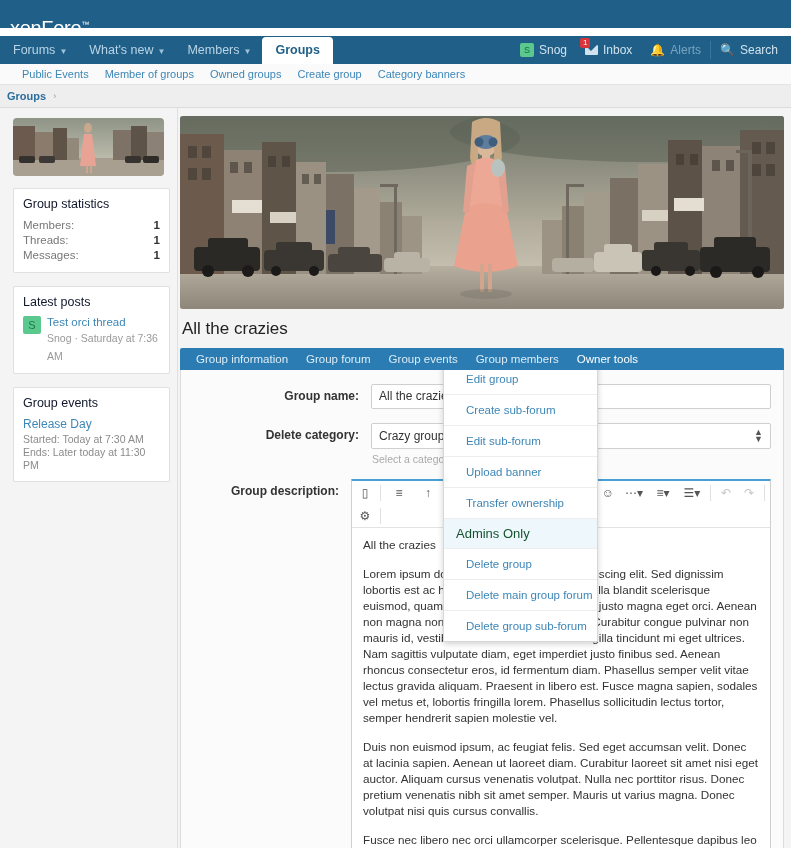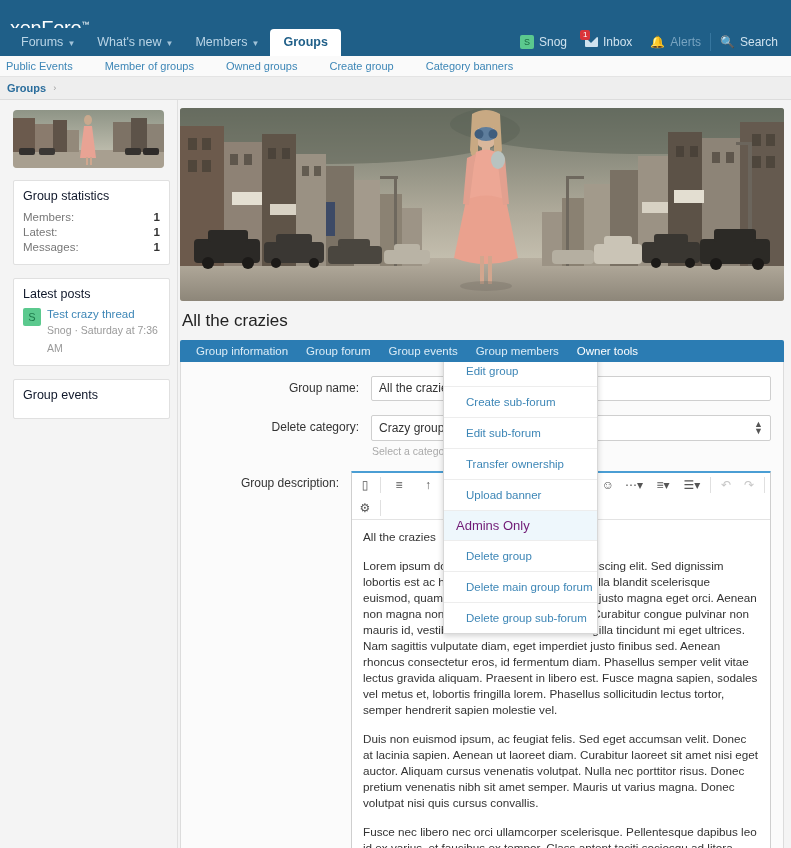--- a/index.html
+++ b/index.html
@@ -25,21 +25,22 @@
     font-weight: 400;
   }
   .logo .tm { font-size: 8px; vertical-align: super; }
 
   .navbar {
     background: #1f5f88;
     height: 28px;
     position: relative;
     display: flex;
     align-items: flex-end;
-    padding-left: 10px;
+    padding-left: 2px;
+    margin-top: 8px;
   }
   .nav-tab {
     color: #b9d4e6;
     font-size: 12.5px;
     padding: 6px 11px 7px 11px;
     cursor: pointer;
     white-space: nowrap;
   }
   .nav-tab .caret {
     font-size: 8px;
@@ -100,22 +101,22 @@
     border-top: 6px solid #1f5f88;
   }
 
   
   .subnav {
     background: #fafafa;
     border-bottom: 1px solid #e4e4e4;
     height: 21px;
     display: flex;
     align-items: center;
-    padding-left: 6px;
-    gap: 32px;
+    padding-left: 22px;
+    gap: 16px;
   }
   .subnav a {
     color: #3d86b6;
     font-size: 11px;
     text-decoration: none;
     cursor: pointer;
   }
 
   
   .breadcrumb {
@@ -250,20 +251,21 @@
     display: flex;
     margin-bottom: 14px;
   }
   .flabel {
     width: 190px;
     text-align: right;
     padding-right: 12px;
     font-size: 12px;
     color: #333;
     padding-top: 5px;
+    font-weight: bold;
   }
   .fctrl { flex: 1; }
   .finput {
     width: 100%;
     height: 25px;
     border: 1px solid #cfcfcf;
     background: #fff;
     border-radius: 2px;
     padding: 0 7px;
     font-size: 12px;
@@ -345,21 +347,21 @@
     font-size: 11.5px;
     color: #3d86b6;
     border-bottom: 1px solid #ededed;
     cursor: pointer;
     white-space: nowrap;
   }
   .menu .mi:last-child { border-bottom: none; }
   .menu .mh {
     padding: 7px 10px 7px 12px;
     font-size: 13px;
-    color: #701a75;
+    color: #14532d;
     background: #eef7fc;
     border-bottom: 1px solid #ededed;
     white-space: nowrap;
   }
 </style>
 </head>
 <body>
 
 <div class="topbar">
   <div class="logo">
@@ -448,42 +450,47 @@
       </svg>
     </div>
 
     <div class="card">
       <h3>Group statistics</h3>
       <div class="stat-row">
         <span>Members:</span>
         <b>1</b>
       </div>
       <div class="stat-row">
-        <span>Latest:</span>
+        <span>Threads:</span>
         <b>1</b>
       </div>
       <div class="stat-row">
         <span>Messages:</span>
         <b>1</b>
       </div>
     </div>
 
     <div class="card">
       <h3>Latest posts</h3>
       <div class="post-row">
         <div class="post-avatar">S</div>
         <div>
-          <a class="post-title">Test crazy thread</a>
+          <a class="post-title">Test orci thread</a>
           <span class="post-meta">Snog · Saturday at 7:36 AM</span>
         </div>
       </div>
     </div>
 
     <div class="card">
       <h3>Group events</h3>
+      <div>
+        <a class="event-title">Release Day</a>
+        <div class="event-line">Started: Today at 7:30 AM</div>
+        <div class="event-line">Ends: Later today at 11:30 PM</div>
+      </div>
     </div>
   </div>
 
   <div class="main">
 
     <div class="hero">
       <svg viewBox="0 0 604 193" preserveAspectRatio="none">
         <defs>
           <linearGradient id="sky" x1="0" y1="0" x2="0" y2="1">
             <stop offset="0%" stop-color="#6f7568"></stop>
@@ -691,22 +698,22 @@
               <p>Fusce nec libero nec orci ullamcorper scelerisque. Pellentesque dapibus leo id ex varius, et faucibus ex tempor. Class aptent taciti sociosqu ad litora torquent per conubia nostra, per inceptos himenaeos. Pellentesque porttitor, elit in lacinia porttitor, orci neque aliquam augue, eget convallis urna arcu ac leo. In hac habitasse platea dictumst. Sed sem mauris, pretium at metus ut, posuere</p>
             </div>
           </div>
         </div>
       </div>
 
       <div class="menu">
         <div class="mi">Edit group</div>
         <div class="mi">Create sub-forum</div>
         <div class="mi">Edit sub-forum</div>
+        <div class="mi">Upload banner</div>
         <div class="mi">Transfer ownership</div>
-        <div class="mi">Upload banner</div>
         <div class="mh">Admins Only</div>
         <div class="mi">Delete group</div>
         <div class="mi">Delete main group forum</div>
         <div class="mi">Delete group sub-forum</div>
       </div>
 
     </div>
   </div>
 </div>
 

